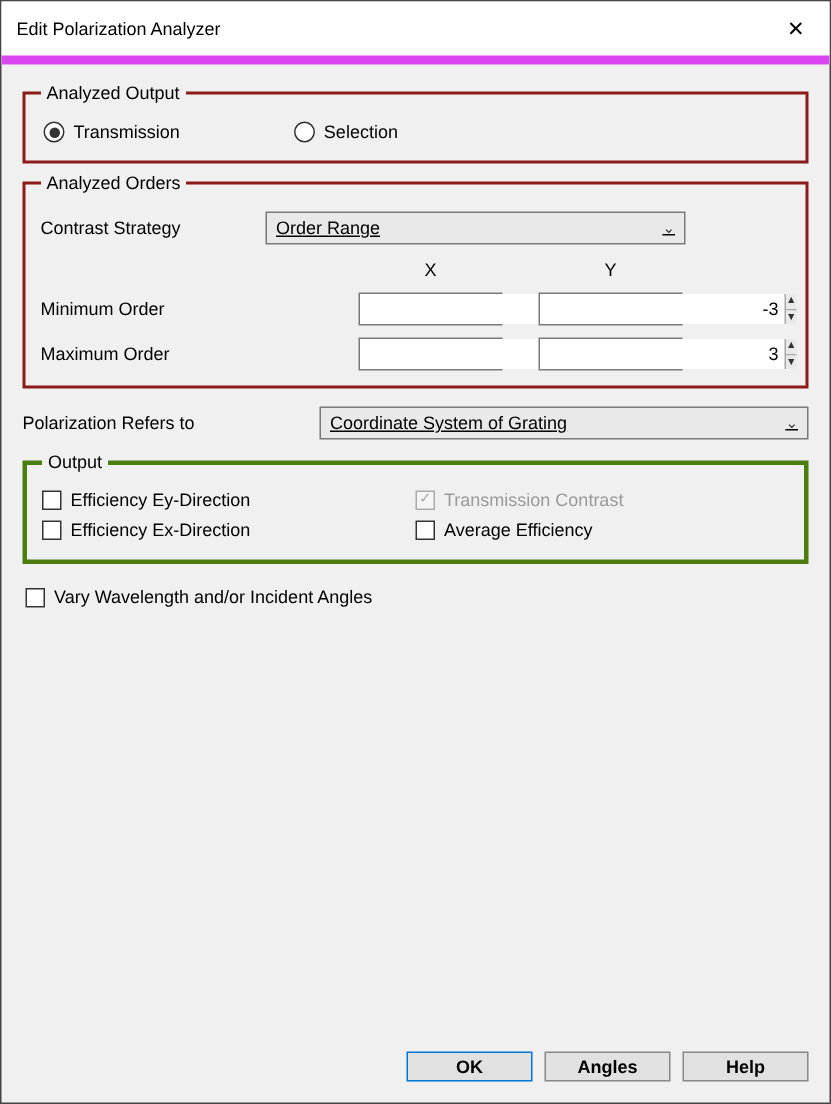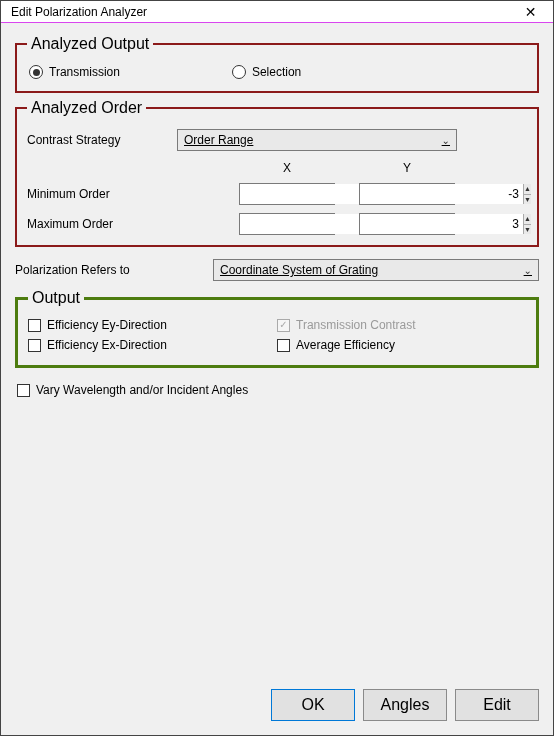--- a/index.html
+++ b/index.html
@@ -14,27 +14,27 @@
   }
   .window {
     width: 554px;
     height: 736px;
     border: 1px solid #444;
     background: #f0f0f0;
     display: flex;
     flex-direction: column;
   }
   .titlebar {
-    height: 22px;
+    height: 42px;
     background: #fff;
     display: flex;
     align-items: center;
     justify-content: space-between;
     padding: 0 0 0 10px;
-    border-bottom: 1px solid #d946ef;
+    border-bottom: 6px solid #d946ef;
   }
   .titlebar .title {
     font-size: 12px;
     color: #000;
   }
   .titlebar .close {
     width: 45px;
     height: 30px;
     display: flex;
     align-items: center;
@@ -51,33 +51,33 @@
     gap: 6px;
     overflow: hidden;
   }
   fieldset.group, .fake-fieldset {
     border: 3px solid #4d7c0f;
     margin: 0;
     padding: 8px 10px 10px 10px;
     position: relative;
   }
   legend {
-    font-size: 16px;
+    font-size: 12px;
     padding: 0 4px;
     color: #000;
   }
   .highlight {
     border: 2px solid #8B1A1A !important;
     padding: 6px 8px 8px 8px;
   }
   .highlight legend { color: #000; }
   
   .radio-row {
     display: flex;
-    gap: 112px;
+    gap: 76px;
     padding: 4px 2px 2px 2px;
     align-items: center;
   }
   .radio {
     display: flex;
     align-items: center;
     gap: 6px;
     cursor: pointer;
   }
   .radio-ind {
@@ -200,28 +200,29 @@
   }
   .filler { flex: 1; }
   .button-bar {
     display: flex;
     justify-content: flex-end;
     gap: 8px;
     padding: 10px 0 4px 0;
   }
   .btn {
     min-width: 84px;
-    height: 32px;
+    height: 20px;
     border: 1px solid #8a8a8a;
     background: #e1e1e1;
     display: flex;
     align-items: center;
     justify-content: center;
     cursor: pointer;
-    font-size: 16px;
+    font-size: 12px;
+    font-weight: bold;
   }
   .btn.default {
     border: 1.5px solid #0078d7;
   }
   .refers-row { margin: 6px 0 2px 0; gap: 18px; }
 </style>
 </head>
 <body>
 
 <div class="window">
@@ -242,21 +243,21 @@
           <span>Transmission</span>
         </div>
         <div class="radio">
           <span class="radio-ind"></span>
           <span>Selection</span>
         </div>
       </div>
     </fieldset>
 
     <fieldset class="group highlight">
-      <legend>Analyzed Order</legend>
+      <legend>Analyzed Orders</legend>
 
       <div class="row">
         <span class="label">Contrast Strategy</span>
         <div class="select">
           <span>Order Range</span>
           <span class="chev">⌄</span>
         </div>
       </div>
 
       <div class="orders-grid">
@@ -354,18 +355,18 @@
     <div class="filler"></div>
 
     <div class="button-bar">
       <div class="btn default">
         <span>OK</span>
       </div>
       <div class="btn">
         <span>Angles</span>
       </div>
       <div class="btn">
-        <span>Edit</span>
+        <span>Help</span>
       </div>
     </div>
 
   </div>
 </div>
 
 </body></html>

